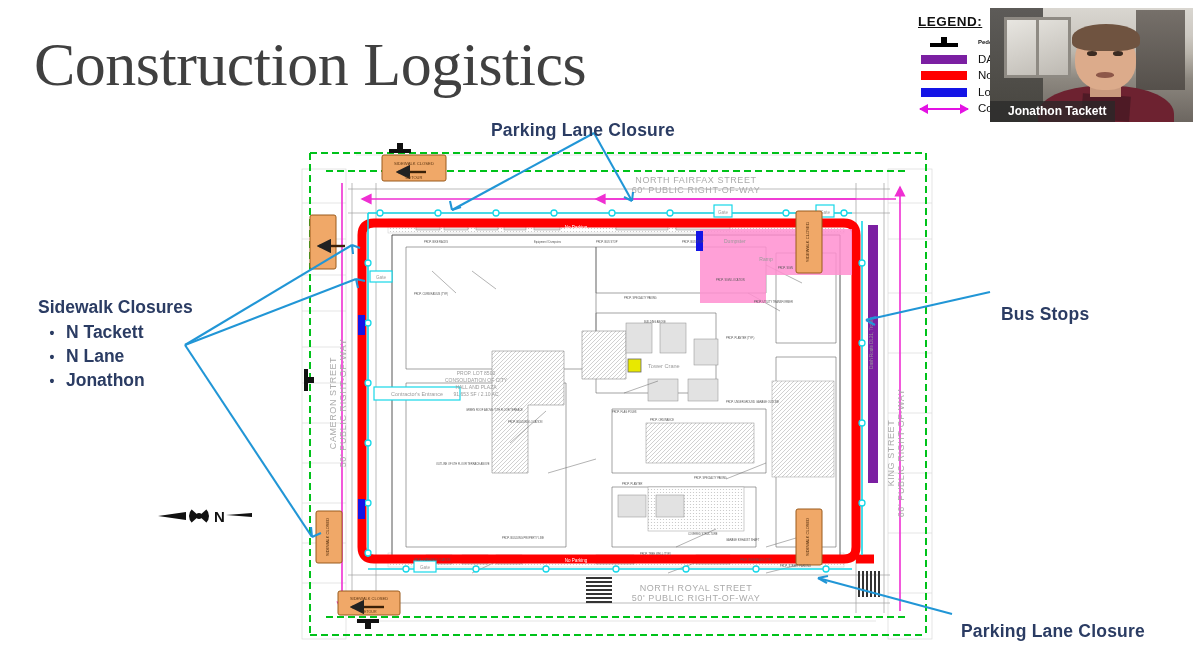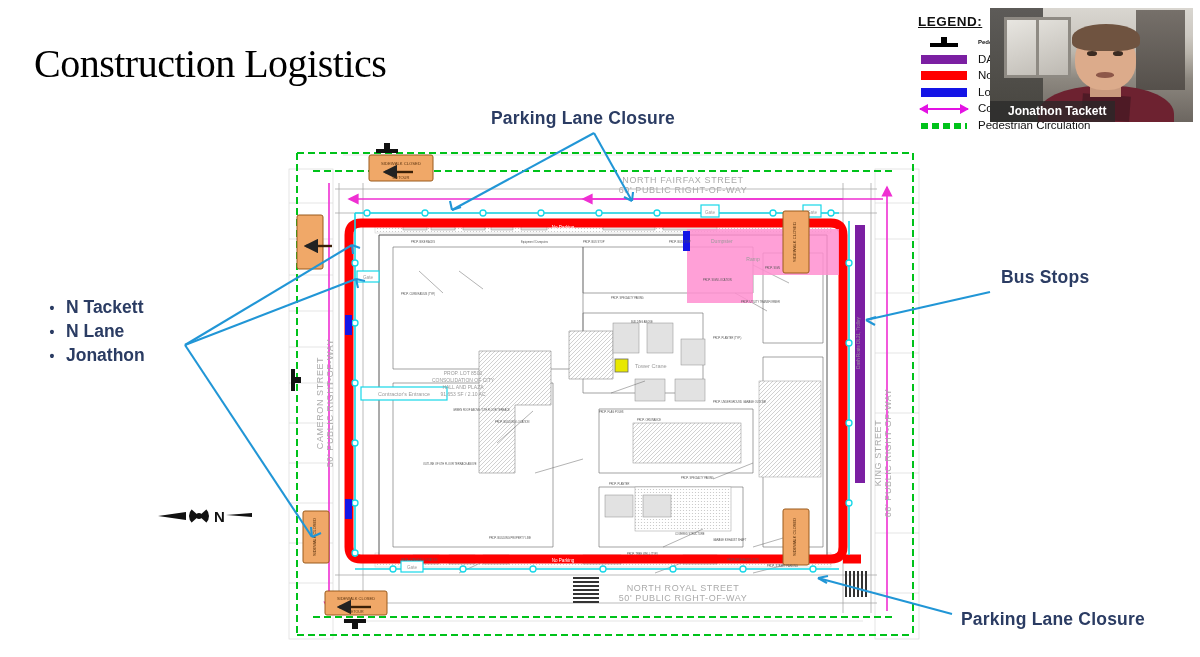--- a/index.html
+++ b/index.html
@@ -6,32 +6,32 @@
   body{
     width:1200px;height:657px;background:#ffffff;overflow:hidden;
     font-family:"Liberation Sans",sans-serif;position:relative;
   }
   #slide{position:absolute;inset:0;width:1200px;height:657px;overflow:hidden;background:#fff;}
 
   
   #page-title{
     position:absolute;left:34px;top:33px;
     font-family:"Liberation Serif",serif;
-    font-size:40px;line-height:62px;color:#000000;
+    font-size:62px;line-height:62px;color:#404040;
     letter-spacing:-0.5px;white-space:nowrap;
   }
 
   
   .callout{
     position:absolute;color:#2b3c63;font-weight:bold;
     font-family:"Liberation Sans",sans-serif;
-    font-size:17.5px;white-space:nowrap;letter-spacing:.2px;
+    font-size:17.5px;white-space:nowrap;letter-spacing:.2px;margin-top:12px;
   }
   #callout-parking-top{left:491px;top:108px;}
-  #callout-bus-stops{left:1001px;top:267px;}
+  #callout-bus-stops{left:1001px;top:292px;}
   #callout-parking-bottom{left:961px;top:609px;}
   #sidewalk-block{position:absolute;left:38px;top:296px;color:#2b3c63;font-weight:bold;font-size:17.5px;line-height:23px;}
   #sidewalk-block .hdr{margin-bottom:2px;}
   #sidewalk-block ul{list-style:none;margin:0;padding:0;}
   #sidewalk-block li{display:flex;align-items:baseline;}
   #sidewalk-block li .bul{width:28px;text-align:center;font-size:14px;}
 
   
   #leaders{position:absolute;left:0;top:0;width:1200px;height:657px;pointer-events:none;}
 
@@ -85,21 +85,21 @@
   #vid-eye-r{position:absolute;left:57%;top:22%;width:9%;height:4%;background:#3b2b22;border-radius:50%;}
   #vid-mouth{position:absolute;left:41%;top:40%;width:17%;height:5%;background:#8d5749;border-radius:50%;}
   #vid-collar{position:absolute;left:28%;top:60%;width:44%;height:22%;background:#4e1a25;transform:rotate(4deg);}
   #video-name{
     position:absolute;left:0;bottom:0;padding:3px 9px 4px 18px;
     background:rgba(40,40,40,.72);color:#fff;font-size:12px;font-weight:bold;
     font-family:"Liberation Sans",sans-serif;white-space:nowrap;
   }
 
   
-  #siteplan{position:absolute;left:283px;top:143px;width:640px;height:503px;}
+  #siteplan{position:absolute;left:296px;top:143px;width:640px;height:503px;}
   #plan-svg{position:absolute;left:0;top:0;}
   .plan-txt{font-family:"Liberation Sans",sans-serif;fill:#9a9a9a;}
   .plan-micro{font-family:"Liberation Sans",sans-serif;fill:#555;font-size:2.6px;}
   .street-name{font-family:"Liberation Sans",sans-serif;fill:#aaa;font-size:9px;letter-spacing:.6px;}
 
   #compass{position:absolute;left:156px;top:500px;width:100px;height:34px;}
 </style>
 </head>
 <body>
 
@@ -443,20 +443,21 @@
     </g>
   </svg>
 
   <div class="callout" id="callout-parking-top">Parking Lane Closure</div>
 
   <div class="callout" id="callout-bus-stops">Bus Stops</div>
 
   <div class="callout" id="callout-parking-bottom">Parking Lane Closure</div>
 
   <div id="sidewalk-block">
+    <div class="hdr">Sidewalk Closures</div>
     <ul>
       <li>
         <span class="bul">•</span>
         <span>N Tackett</span>
       </li>
       <li>
         <span class="bul">•</span>
         <span>N Lane</span>
       </li>
       <li>
@@ -500,26 +501,20 @@
       <span class="legend-label">Loading Zone</span>
     </div>
 
     <div class="legend-row">
       <span class="legend-swatch">
         <span class="dbl-arrow"></span>
       </span>
       <span class="legend-label">Construction Traffic</span>
     </div>
 
-    <div class="legend-row">
-      <span class="legend-swatch">
-        <span class="dashline"></span>
-      </span>
-      <span class="legend-label">Pedestrian Circulation</span>
-    </div>
 
   </div>
 
   <div id="video-tile">
     <div id="video-bg">
       <div id="vid-wall-l"></div>
       <div id="vid-window"></div>
       <div id="vid-door"></div>
     </div>
     <div id="vid-person">

